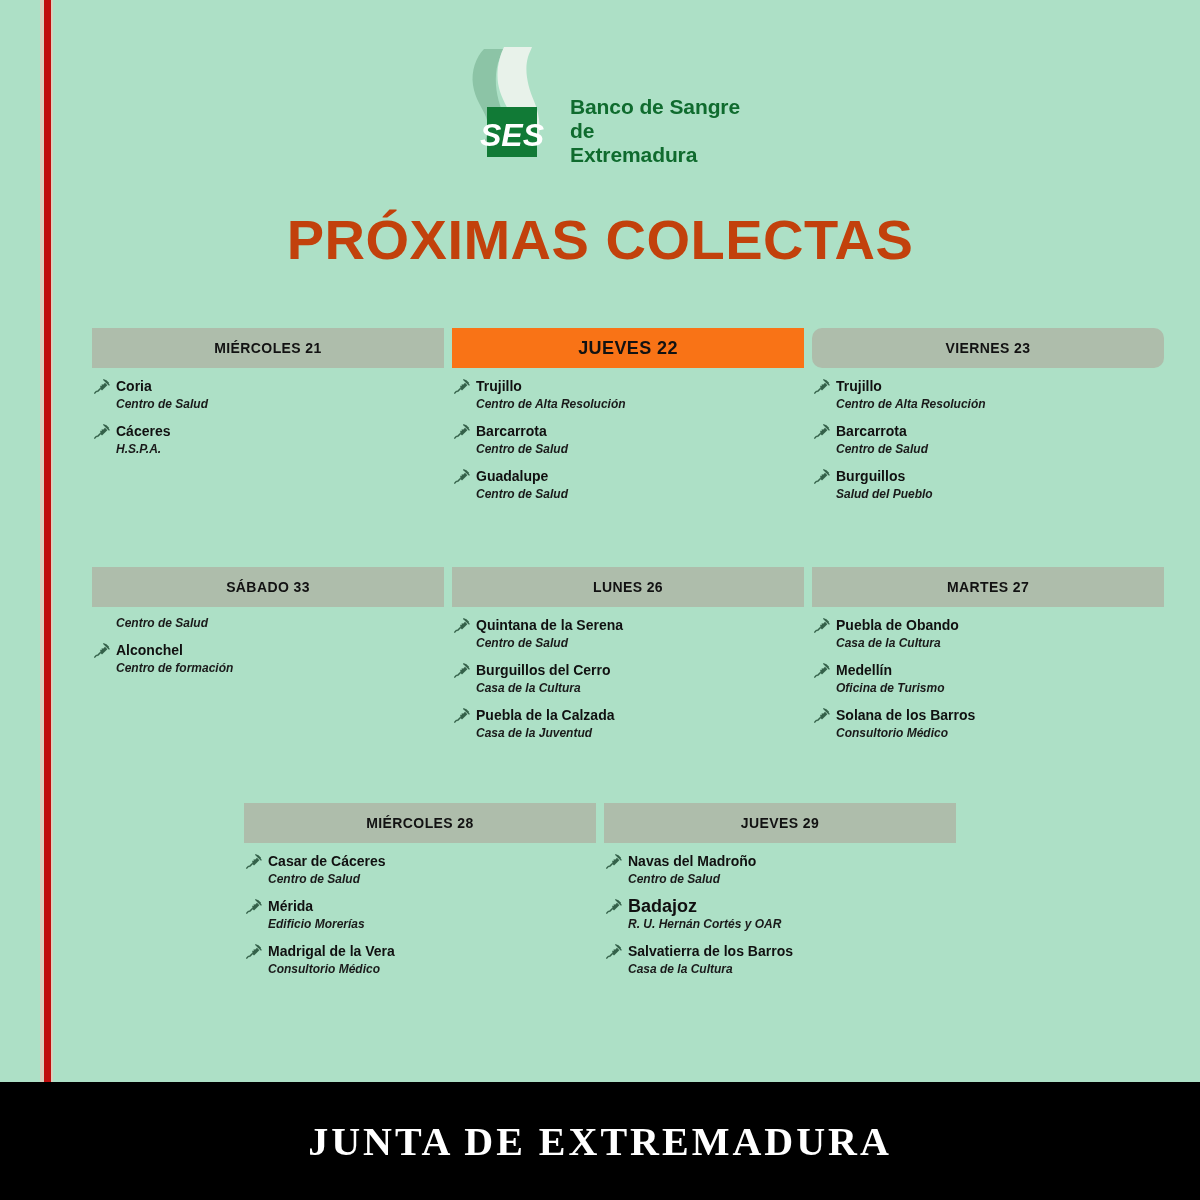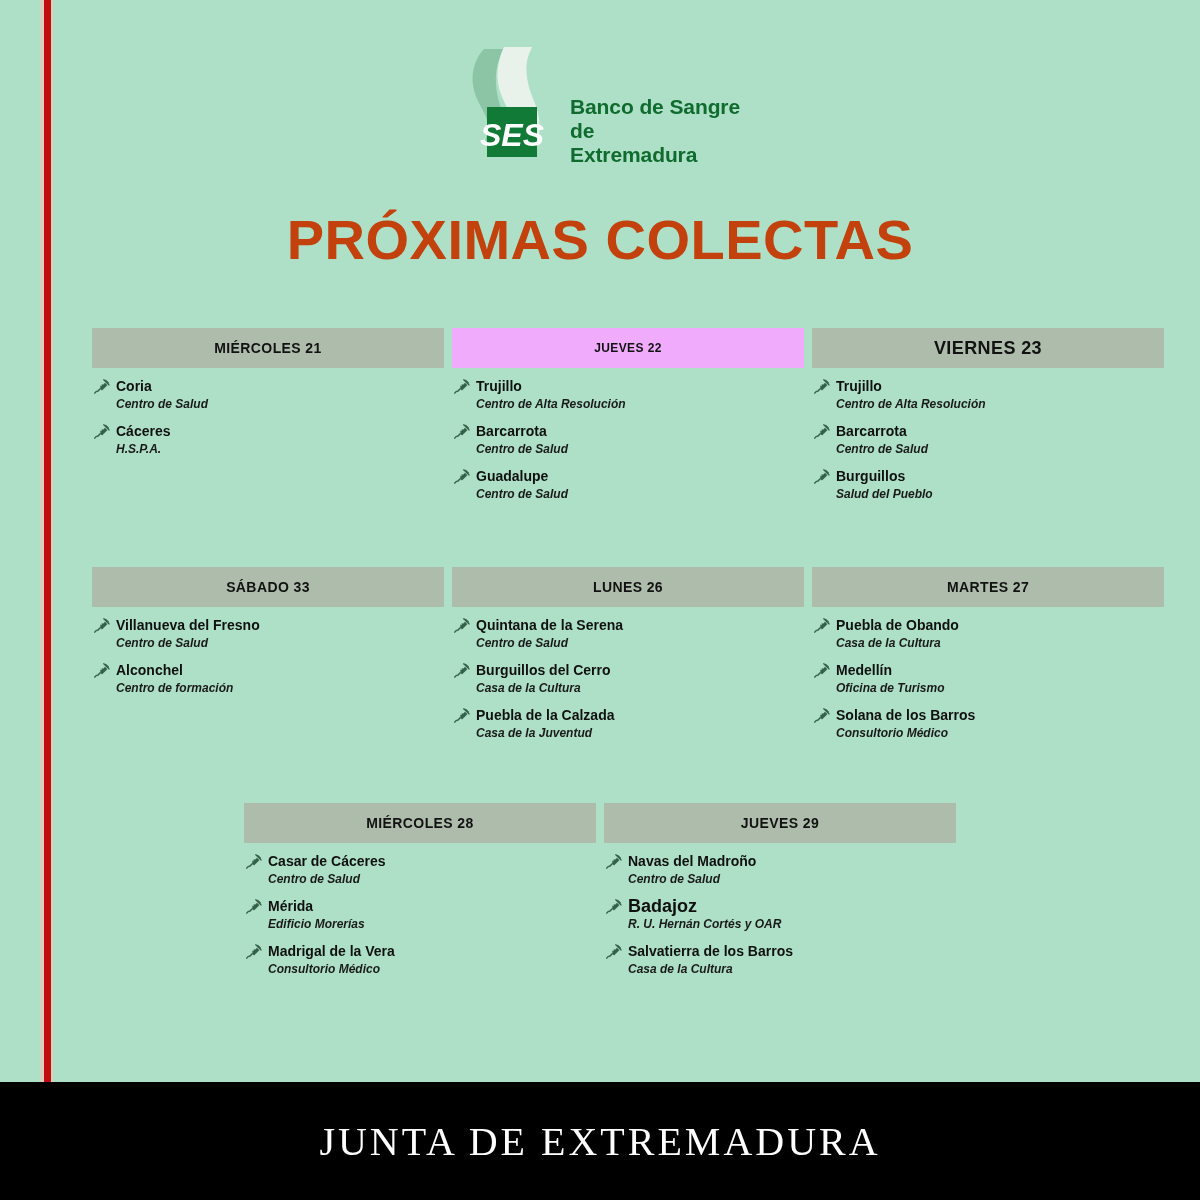--- a/index.html
+++ b/index.html
@@ -158,21 +158,21 @@
     background: #000000;
     display: flex;
     align-items: center;
     justify-content: center;
   }
   #footer-text {
     color: #ffffff;
     font-family: "Liberation Serif", serif;
     font-size: 40px;
     letter-spacing: 3px;
-    font-weight: 400;
+    font-weight: 700;
     white-space: nowrap;
   }
 </style>
 </head>
 <body style="background: rgb(173, 224, 198);">
 
 <div id="left-stripe" style="background: rgb(217, 207, 189);"></div>
 <div id="left-stripe-red" style="background: rgb(192, 13, 13);"></div>
 
 <div id="logo-block">
@@ -234,21 +234,21 @@
                 </g>
               </svg>
             </span>
             <span class="town-name" style="font-size: 14px;">Cáceres</span>
           </div>
           <div class="venue-name" style="font-size: 12px;">H.S.P.A.</div>
         </div>
       </div>
     </div>
     <div class="day-col">
-      <div class="day-header" style="background: #f0abfc; font-size: 12px;">JUEVES 22</div>
+      <div class="day-header" style="background: #f97316; font-size: 18px;">JUEVES 22</div>
       <div class="day-items">
         <div class="collection">
           <div class="town-line">
             <span>
               <svg class="needle-icon" viewBox="0 0 24 24" xmlns="http://www.w3.org/2000/svg">
                 <g stroke="#35614a" stroke-width="1.6" fill="none" stroke-linecap="round">
                   <line x1="16.4" y1="4.1" x2="19.6" y2="7.3"></line>
                   <line x1="14.2" y1="3.2" x2="20.5" y2="9.5"></line>
                   <path d="M15.6 7.0 L9.2 13.4 L12.0 16.2 L18.4 9.8 Z" fill="#35614a" stroke="none"></path>
                   <line x1="12.2" y1="9.6" x2="14.0" y2="11.4"></line>
@@ -296,21 +296,21 @@
                 </g>
               </svg>
             </span>
             <span class="town-name" style="font-size: 14px;">Guadalupe</span>
           </div>
           <div class="venue-name" style="font-size: 12px;">Centro de Salud</div>
         </div>
       </div>
     </div>
     <div class="day-col">
-      <div class="day-header" style="background: rgb(174, 189, 171); font-size: 18px;">VIERNES 23</div>
+      <div class="day-header" style="background: rgb(174, 189, 171); font-size: 14px; border-radius: 10px;">VIERNES 23</div>
       <div class="day-items">
         <div class="collection">
           <div class="town-line">
             <span>
               <svg class="needle-icon" viewBox="0 0 24 24" xmlns="http://www.w3.org/2000/svg">
                 <g stroke="#35614a" stroke-width="1.6" fill="none" stroke-linecap="round">
                   <line x1="16.4" y1="4.1" x2="19.6" y2="7.3"></line>
                   <line x1="14.2" y1="3.2" x2="20.5" y2="9.5"></line>
                   <path d="M15.6 7.0 L9.2 13.4 L12.0 16.2 L18.4 9.8 Z" fill="#35614a" stroke="none"></path>
                   <line x1="12.2" y1="9.6" x2="14.0" y2="11.4"></line>
@@ -363,36 +363,20 @@
           <div class="venue-name" style="font-size: 12px;">Salud del Pueblo</div>
         </div>
       </div>
     </div>
   </div>
 <div class="day-row row-2" id="row-2">
     <div class="day-col">
       <div class="day-header" style="background: rgb(174, 189, 171); font-size: 14px;">SÁBADO 33</div>
       <div class="day-items">
         <div class="collection">
-          <div class="town-line">
-            <span>
-              <svg class="needle-icon" viewBox="0 0 24 24" xmlns="http://www.w3.org/2000/svg">
-                <g stroke="#35614a" stroke-width="1.6" fill="none" stroke-linecap="round">
-                  <line x1="16.4" y1="4.1" x2="19.6" y2="7.3"></line>
-                  <line x1="14.2" y1="3.2" x2="20.5" y2="9.5"></line>
-                  <path d="M15.6 7.0 L9.2 13.4 L12.0 16.2 L18.4 9.8 Z" fill="#35614a" stroke="none"></path>
-                  <line x1="12.2" y1="9.6" x2="14.0" y2="11.4"></line>
-                  <line x1="10.6" y1="11.2" x2="12.4" y2="13.0"></line>
-                  <path d="M9.2 13.4 L5.6 17.0 L7.0 18.4 L10.6 14.8 Z" fill="#35614a" stroke="none"></path>
-                  <line x1="5.4" y1="17.2" x2="3.2" y2="19.4"></line>
-                </g>
-              </svg>
-            </span>
-            <span class="town-name" style="font-size: 14px;">Villanueva del Fresno</span>
-          </div>
           <div class="venue-name" style="font-size: 12px;">Centro de Salud</div>
         </div>
         <div class="collection">
           <div class="town-line">
             <span>
               <svg class="needle-icon" viewBox="0 0 24 24" xmlns="http://www.w3.org/2000/svg">
                 <g stroke="#35614a" stroke-width="1.6" fill="none" stroke-linecap="round">
                   <line x1="16.4" y1="4.1" x2="19.6" y2="7.3"></line>
                   <line x1="14.2" y1="3.2" x2="20.5" y2="9.5"></line>
                   <path d="M15.6 7.0 L9.2 13.4 L12.0 16.2 L18.4 9.8 Z" fill="#35614a" stroke="none"></path>

